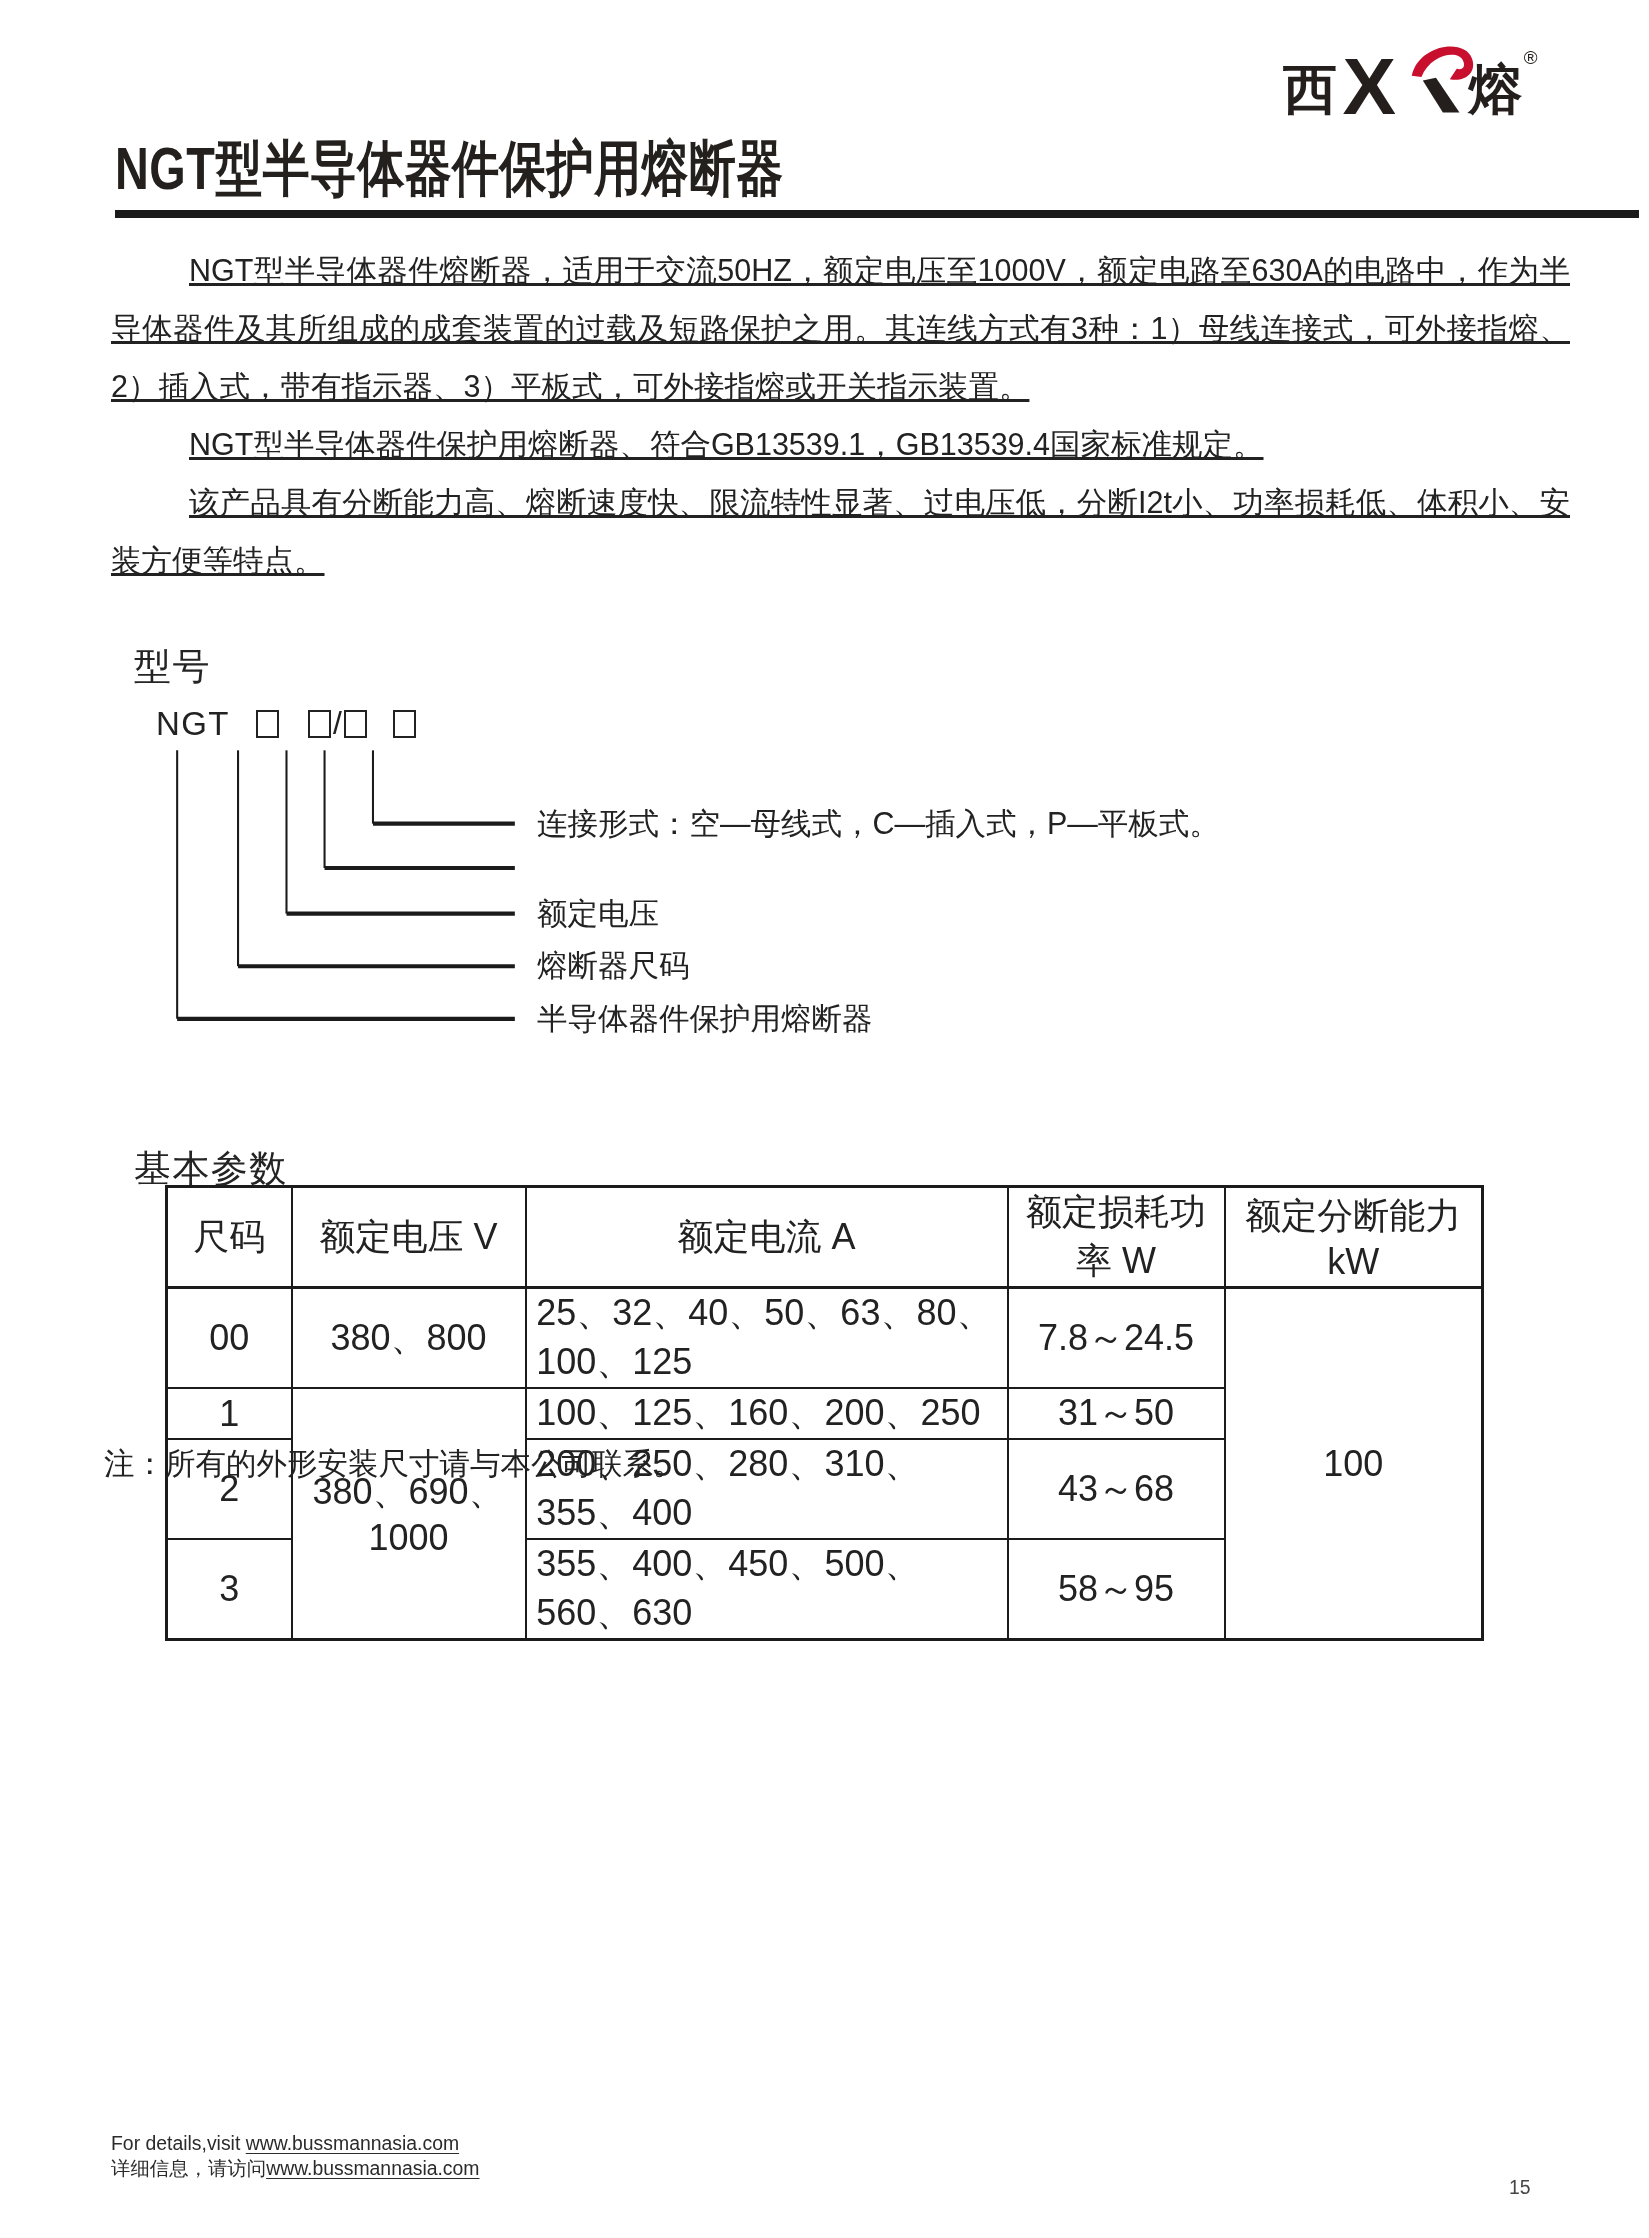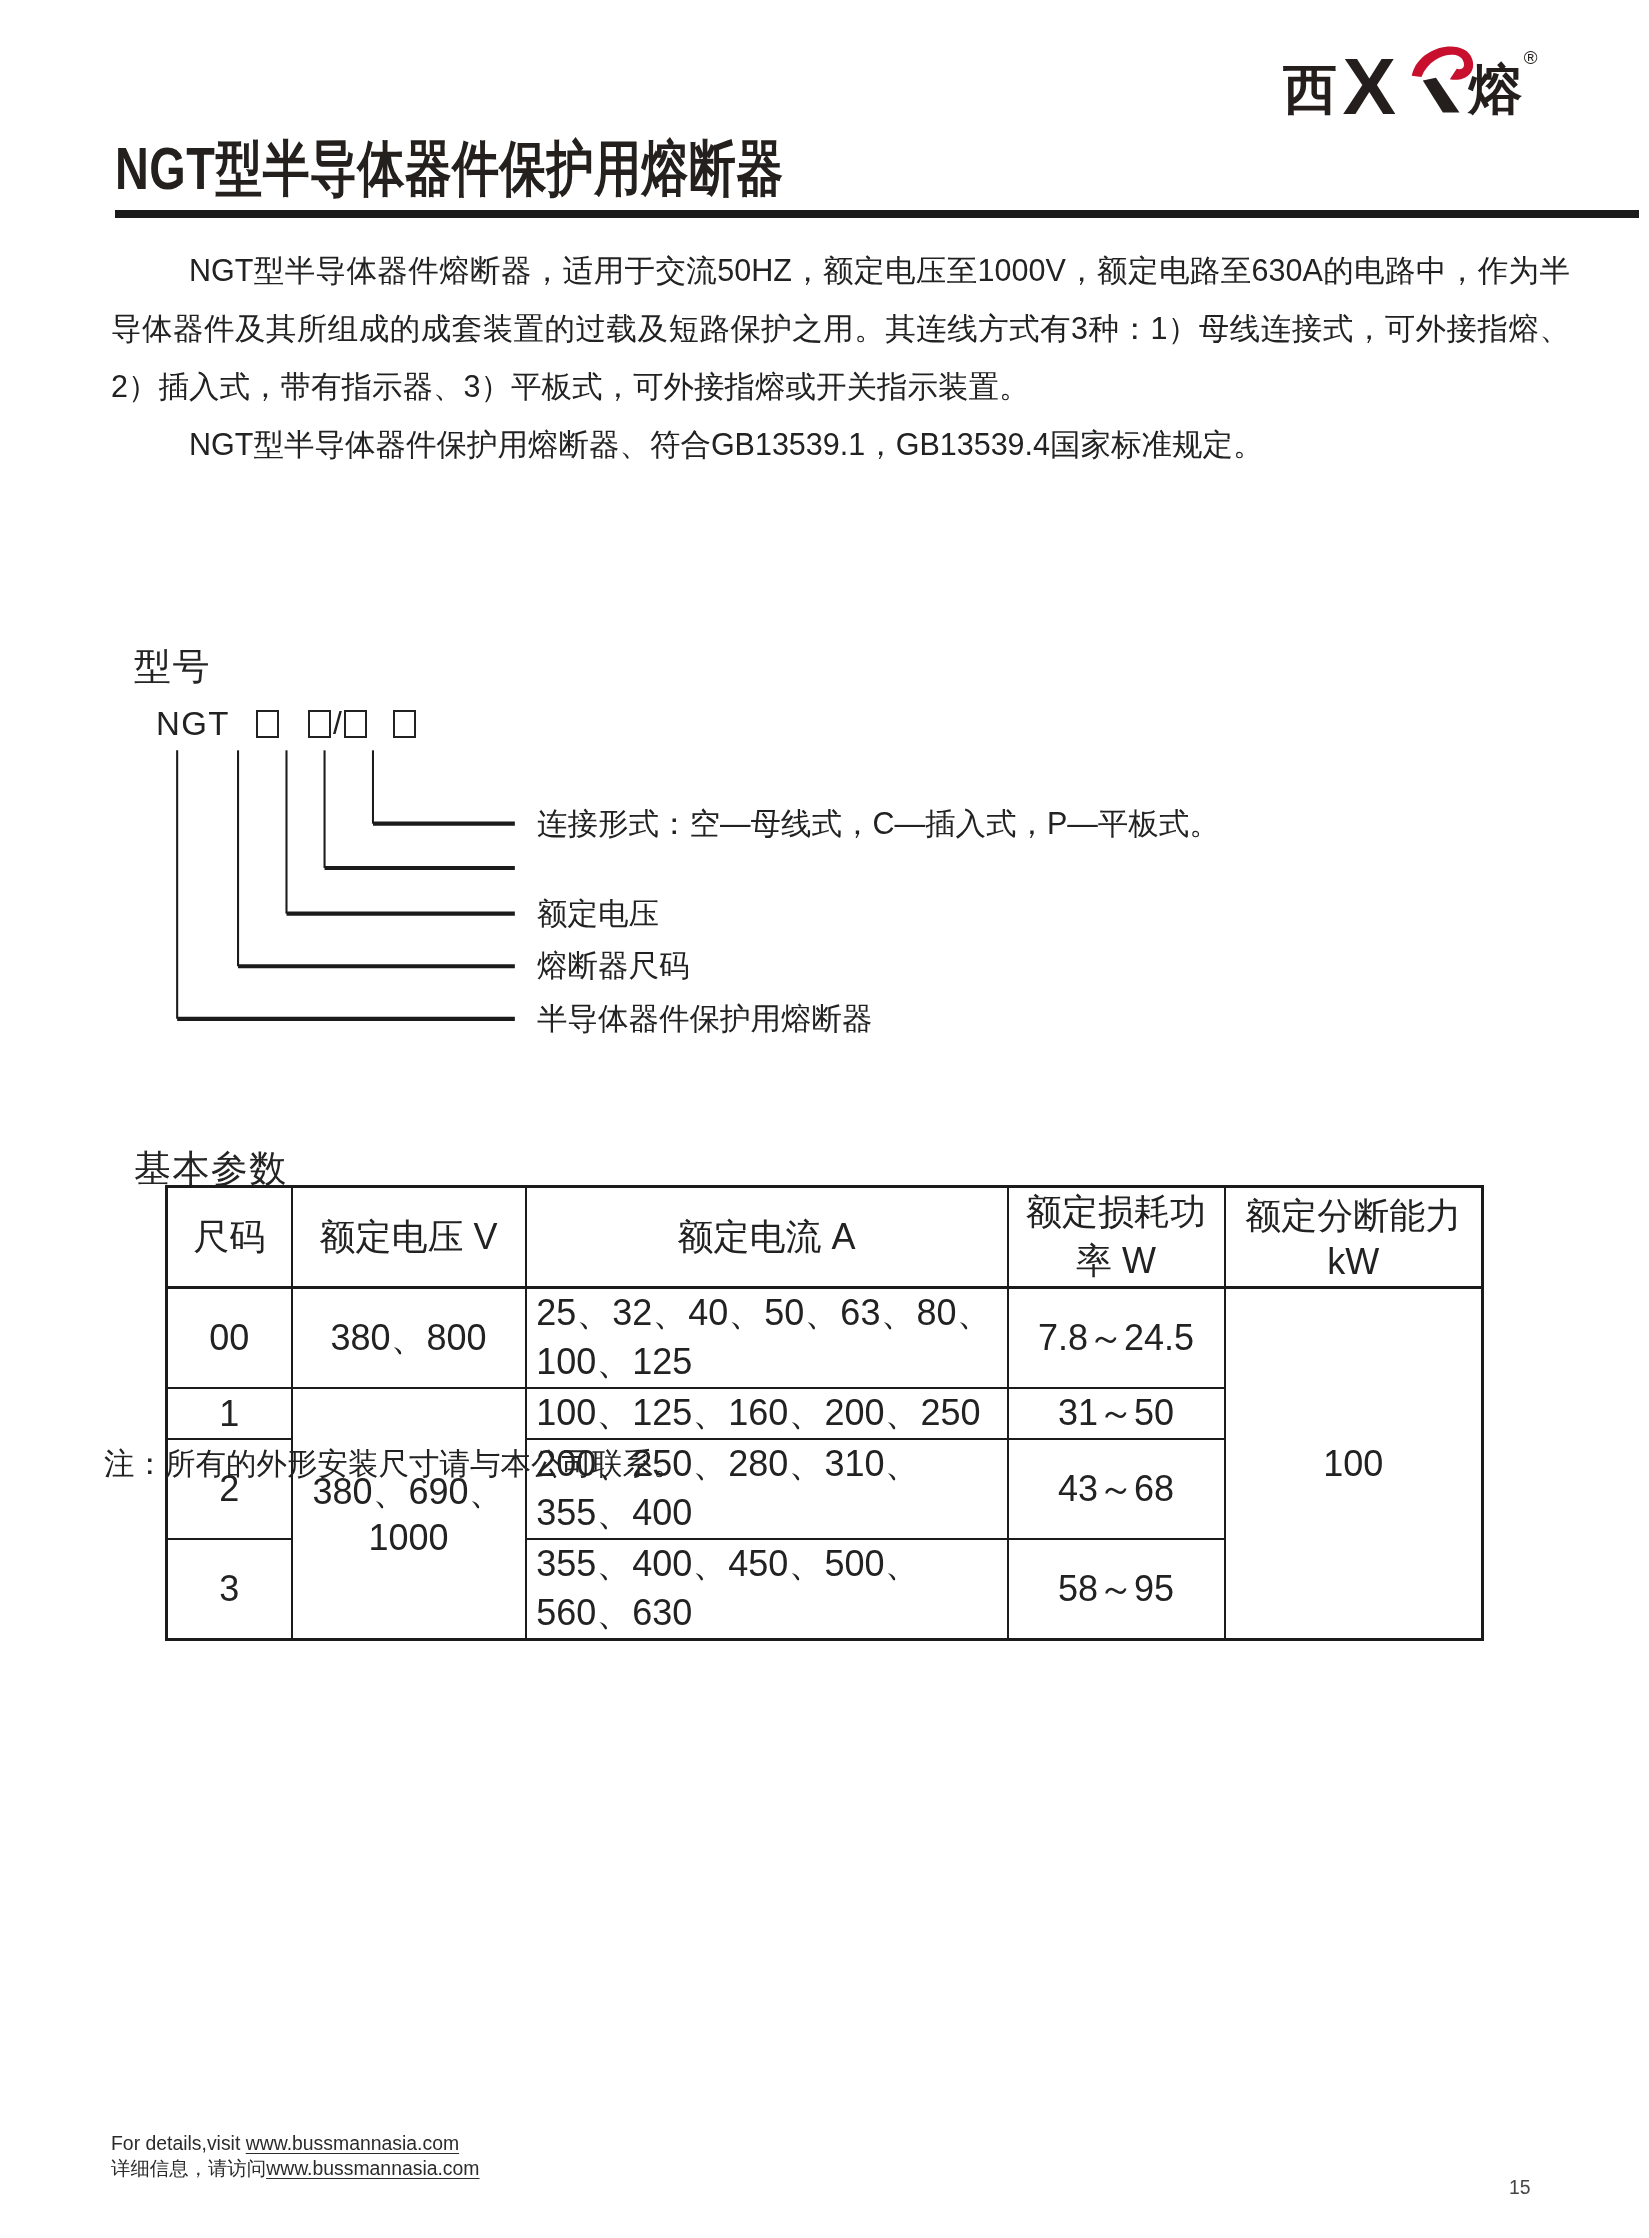--- a/index.html
+++ b/index.html
@@ -12,21 +12,21 @@
   
   .title {
     position:absolute; left:115px; top:129px; margin:0;
     font-size:60px; font-weight:bold; color:#24201d; white-space:nowrap;
     transform:scaleX(0.78); transform-origin:0 0; letter-spacing:0.7px;
   }
   .title-rule { position:absolute; left:115px; top:210px; width:1524px; height:7.6px; background:#1b1b1b; }
   
   .intro { position:absolute; left:111px; top:241px; width:1459px;
            font-size:30.5px; line-height:58px; text-align:justify; color:#222; }
-  .intro p { margin:0; text-indent:78px; }
+  .intro p { margin:0; text-indent:78px;text-decoration:underline; }
   
   .section-heading { position:absolute; left:118px; margin:16px; font-size:37px; font-weight:normal; color:#242424; letter-spacing:1.4px; }
   .heading-model  { top:626px; }
   .heading-params { top:1128px; }
   
   .model-line { position:absolute; left:156px; top:704px; height:39px; display:flex; align-items:center; color:#222; }
   .model-prefix { font-size:33px; font-weight:500; letter-spacing:1.4px; }
   .model-box { display:inline-block; width:23px; height:28px; border:2.1px solid #222; box-sizing:border-box; }
   .mb1 { margin-left:26px; } .mb2 { margin-left:29px; }
   .model-slash { font-size:32px; margin:0 2.1px; }
@@ -72,20 +72,21 @@
       <text x="348" y="40" font-size="27" fill="#241e1c">®</text>
     </svg>
   </div>
 
   <h1 class="title">NGT型半导体器件保护用熔断器</h1>
   <div class="title-rule"></div>
 
   <div class="intro">
     <p>NGT型半导体器件熔断器，适用于交流50HZ，额定电压至1000V，额定电路至630A的电路中，作为半导体器件及其所组成的成套装置的过载及短路保护之用。其连线方式有3种：1）母线连接式，可外接指熔、2）插入式，带有指示器、3）平板式，可外接指熔或开关指示装置。</p>
     <p>NGT型半导体器件保护用熔断器、符合GB13539.1，GB13539.4国家标准规定。</p>
+    <p>该产品具有分断能力高、熔断速度快、限流特性显著、过电压低，分断I2t小、功率损耗低、体积小、安装方便等特点。</p>
   </div>
 
   <h2 class="section-heading heading-model">型号</h2>
 
   <div class="model-line">
     <span class="model-prefix">NGT</span>
     <span class="model-box mb1"></span>
     <span class="model-box mb2"></span>
     <span class="model-slash">/</span>
     <span class="model-box"></span>

